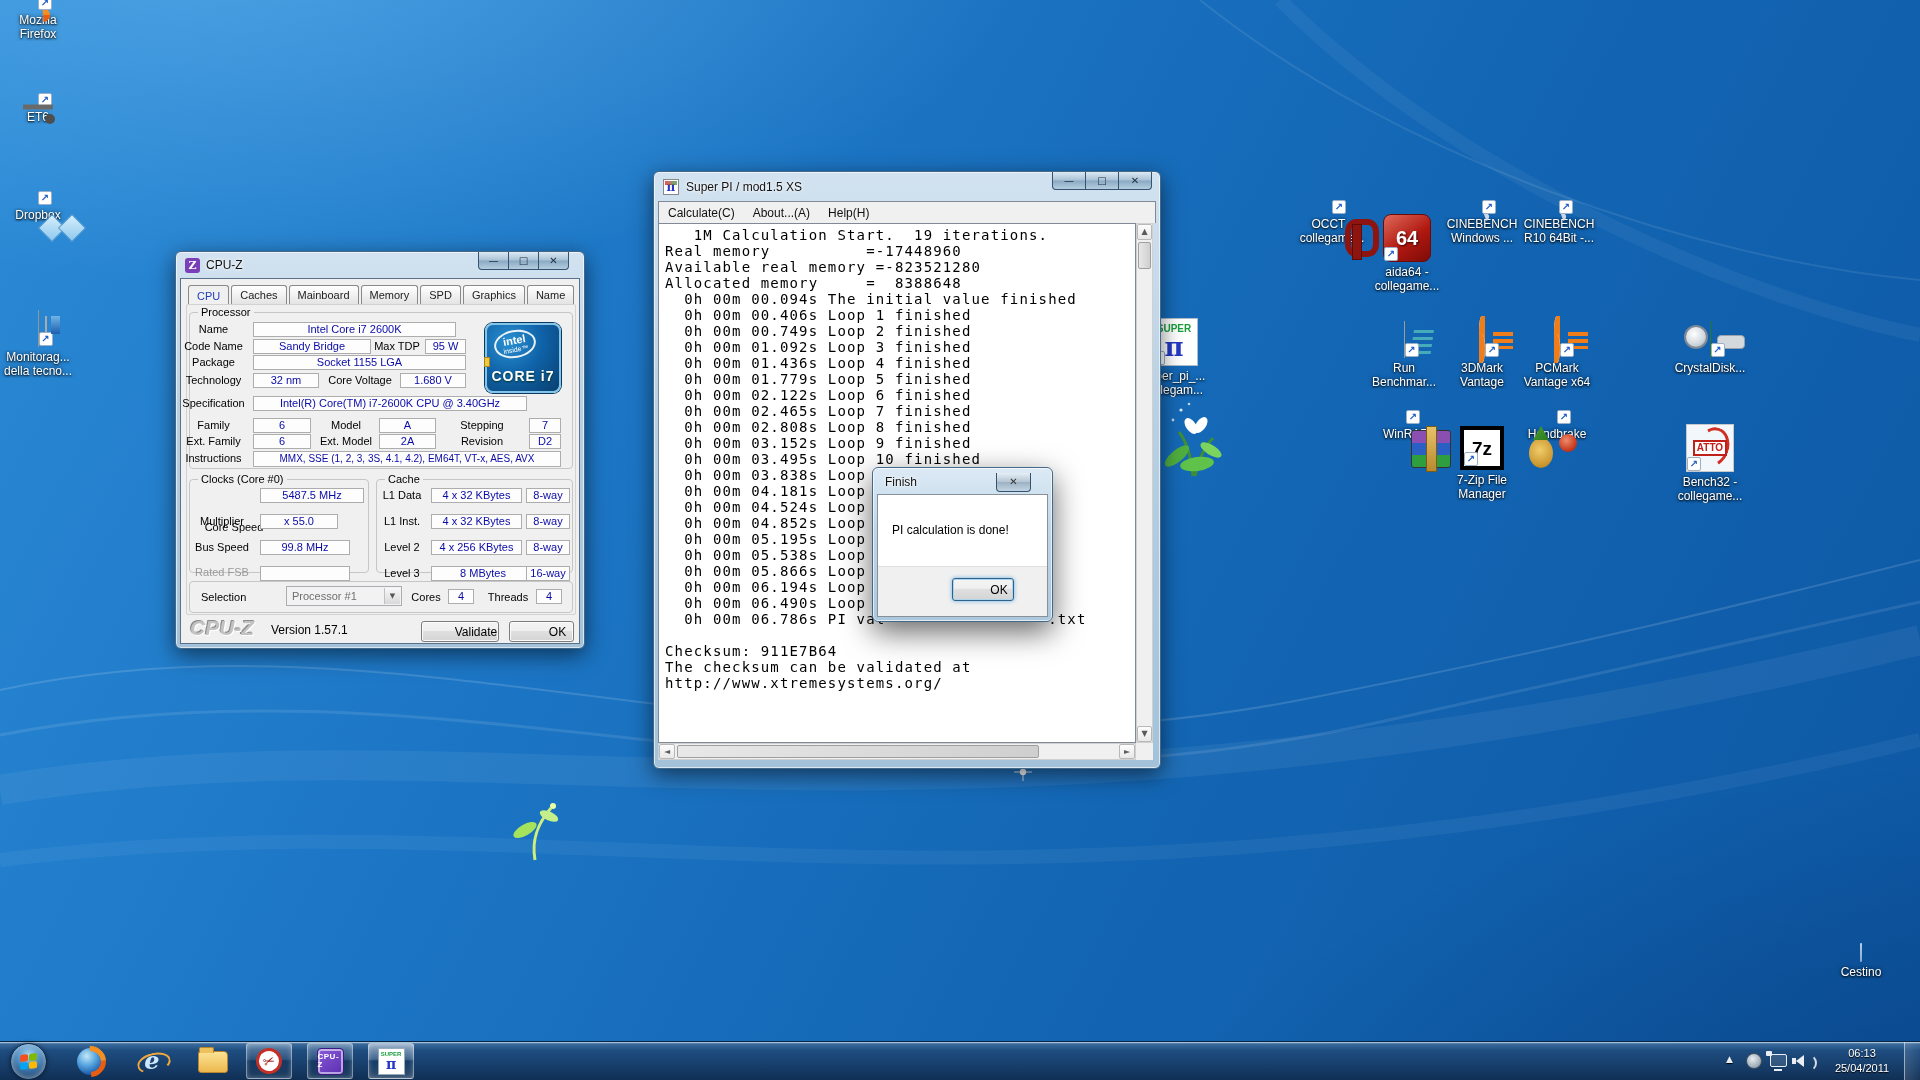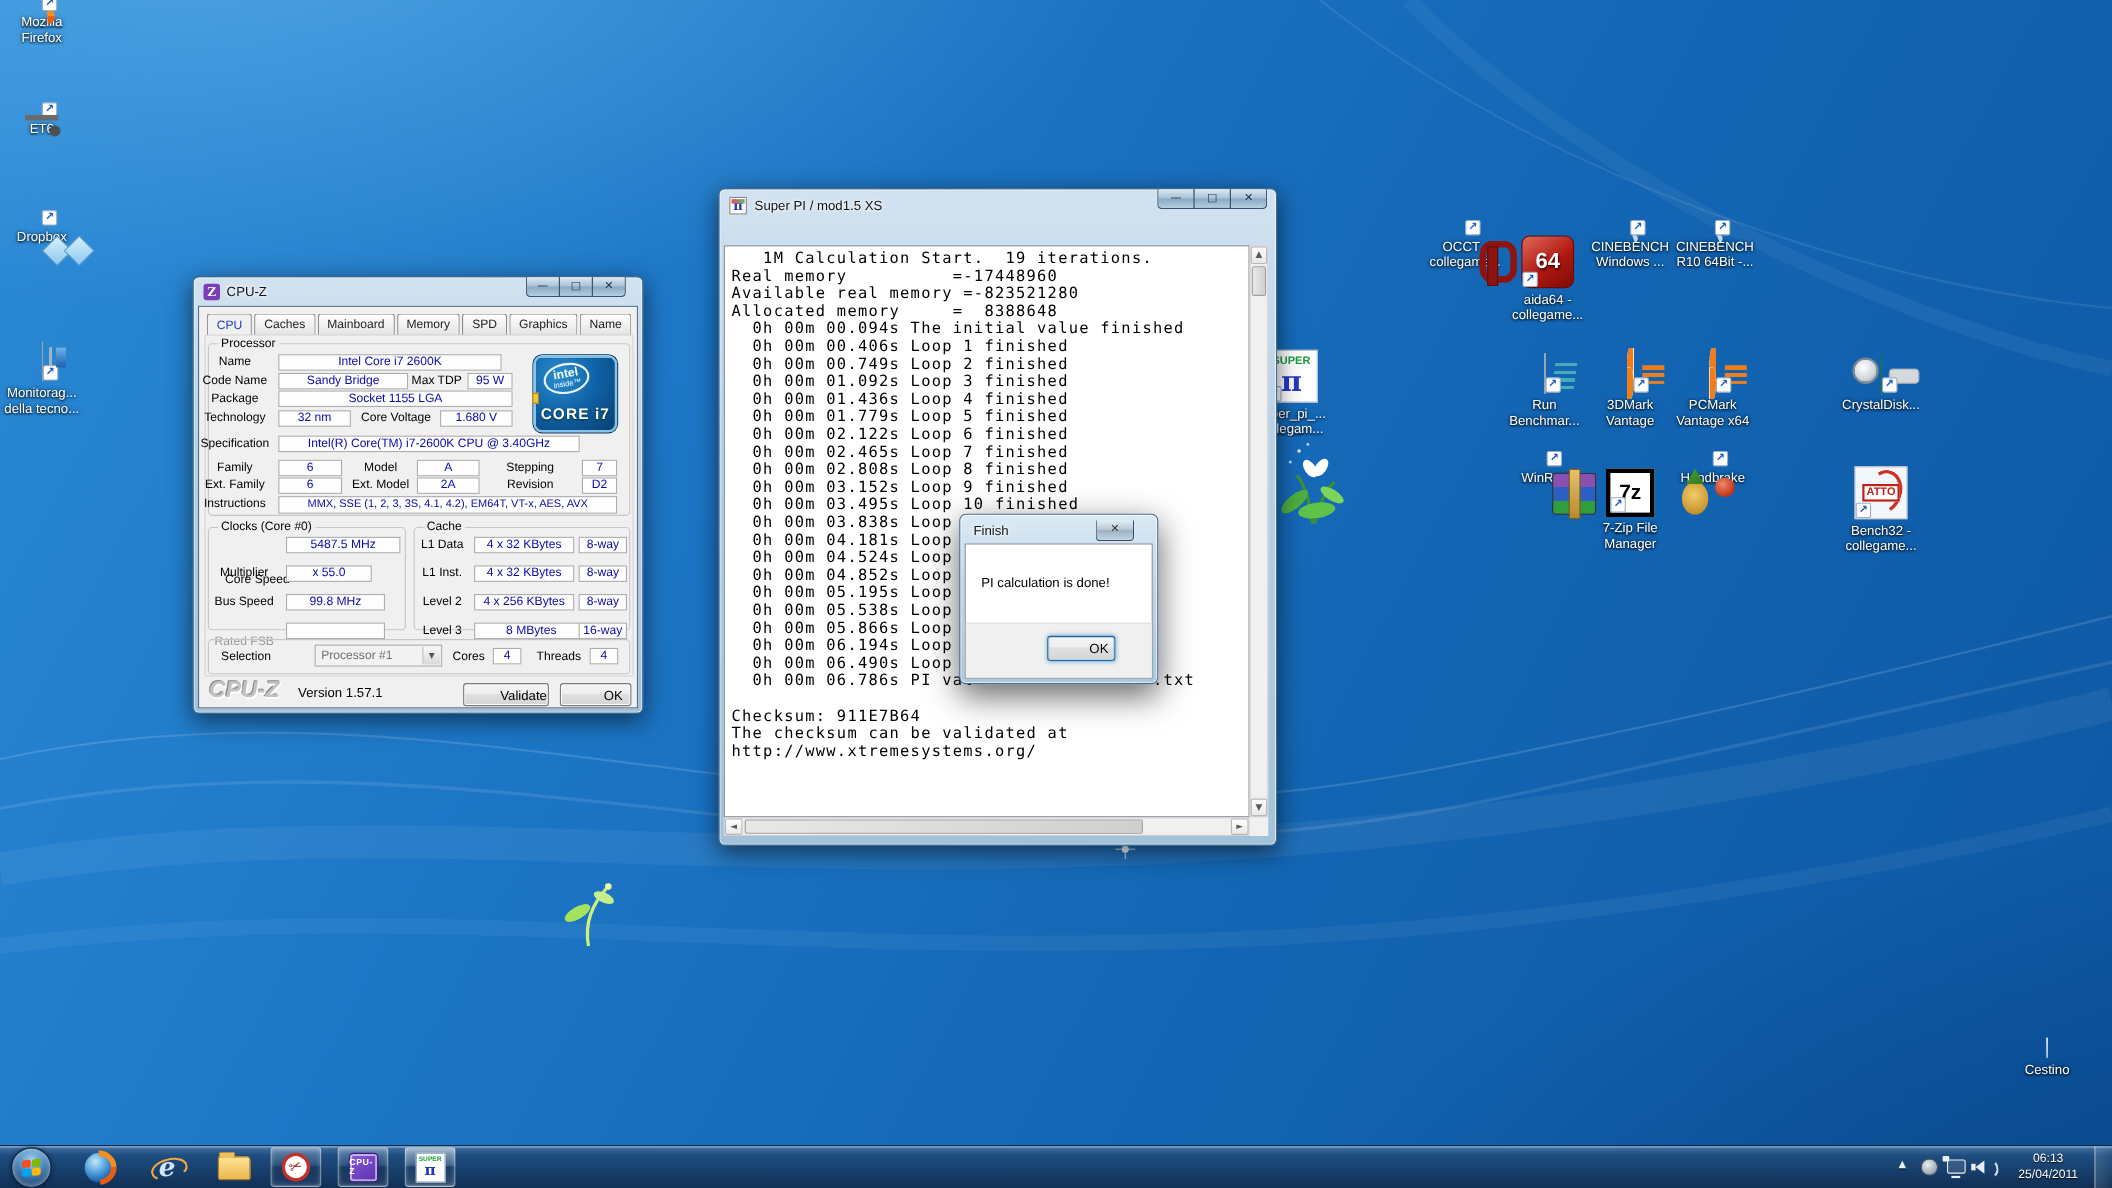--- a/index.html
+++ b/index.html
@@ -489,21 +489,21 @@
           <span class="lab" style="left:2px;top:1px;width:60px;position:absolute;">Multiplier</span>
           <span class="fld" style="left:70px;top:0;width:78px;position:absolute;">x 55.0</span>
         </div>
 
         <div class="crow" style="position:relative;height:18px;margin-top:8px;">
           <span class="lab" style="left:2px;top:1px;width:60px;position:absolute;">Bus Speed</span>
           <span class="fld" style="left:70px;top:0;width:90px;position:absolute;">99.8 MHz</span>
         </div>
 
         <div class="crow" style="position:relative;height:18px;margin-top:8px;">
-          <span class="lab" style="left:2px;top:11px;width:60px;position:absolute;">Rated FSB</span>
+          <span class="lab" style="left:2px;top:0;width:60px;position:absolute;">Rated FSB</span>
           <span class="fld" style="left:70px;top:0;width:90px;position:absolute;"></span>
         </div>
 
     </div>
 
     <div class="grp cch" style="left:200px;top:227px;width:197px;height:94px;">
       <span class="gt">Cache</span>
 
         <div class="crow" style="position:relative;height:18px;margin-top:8px;">
           <span class="lab" style="left:2px;top:1px;width:46px;position:absolute;">L1 Data</span>
@@ -550,20 +550,29 @@
 
   <div class="aero" id="spwin">
     <div class="tbar" style="position:absolute;left:0;right:0;top:0;height:29px;">
       <span id="sp-ico">π</span>
       <span class="tbar-title" style="left:32px;top:7px;">Super PI / mod1.5 XS</span>
     </div>
     <div class="winbtns" style="left:399px;top:0;">
       <span class="wbtn" style="width:34px;">—</span>
       <span class="wbtn" style="width:34px;">□</span>
       <span class="wbtn" style="width:34px;">✕</span>
+    </div>
+    <div id="sp-menubar">
+
+        <span class="mitem">Calculate(C)</span>
+
+        <span class="mitem">About...(A)</span>
+
+        <span class="mitem">Help(H)</span>
+
     </div>
     <div id="sp-consolewrap">
       <pre id="sp-console">   1M Calculation Start.  19 iterations.
 Real memory          =-17448960
 Available real memory =-823521280
 Allocated memory     =  8388648
   0h 00m 00.094s The initial value finished
   0h 00m 00.406s Loop 1 finished
   0h 00m 00.749s Loop 2 finished
   0h 00m 01.092s Loop 3 finished

